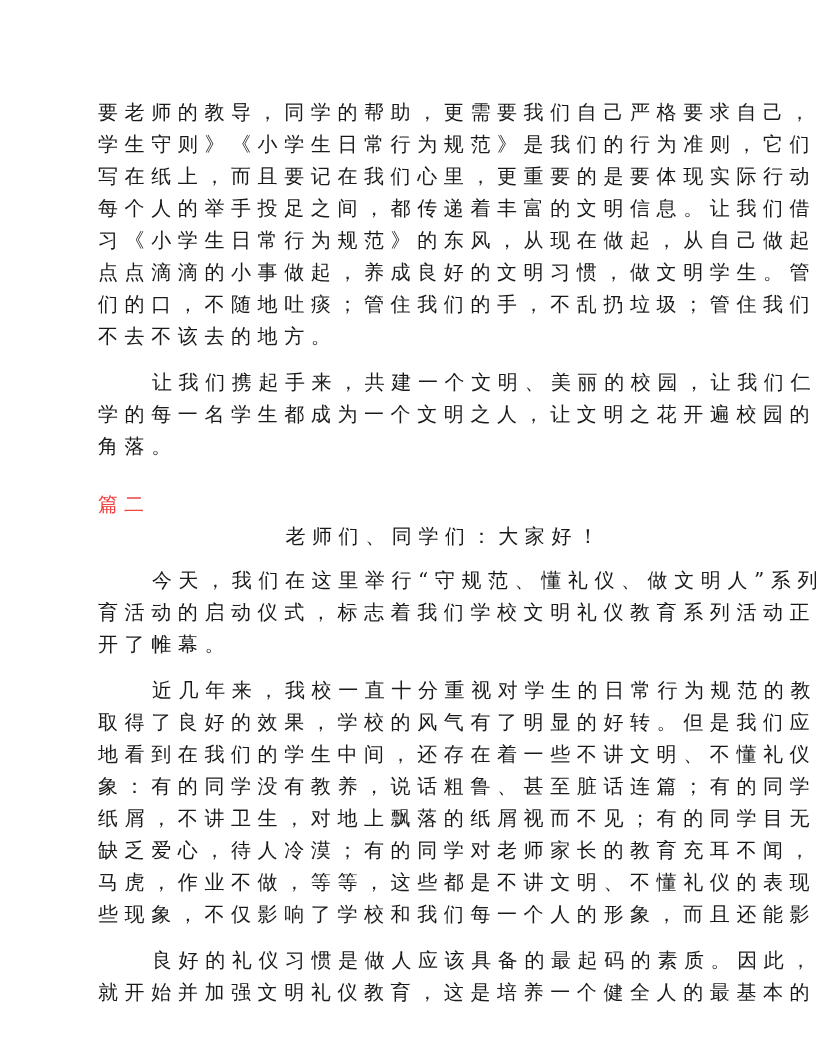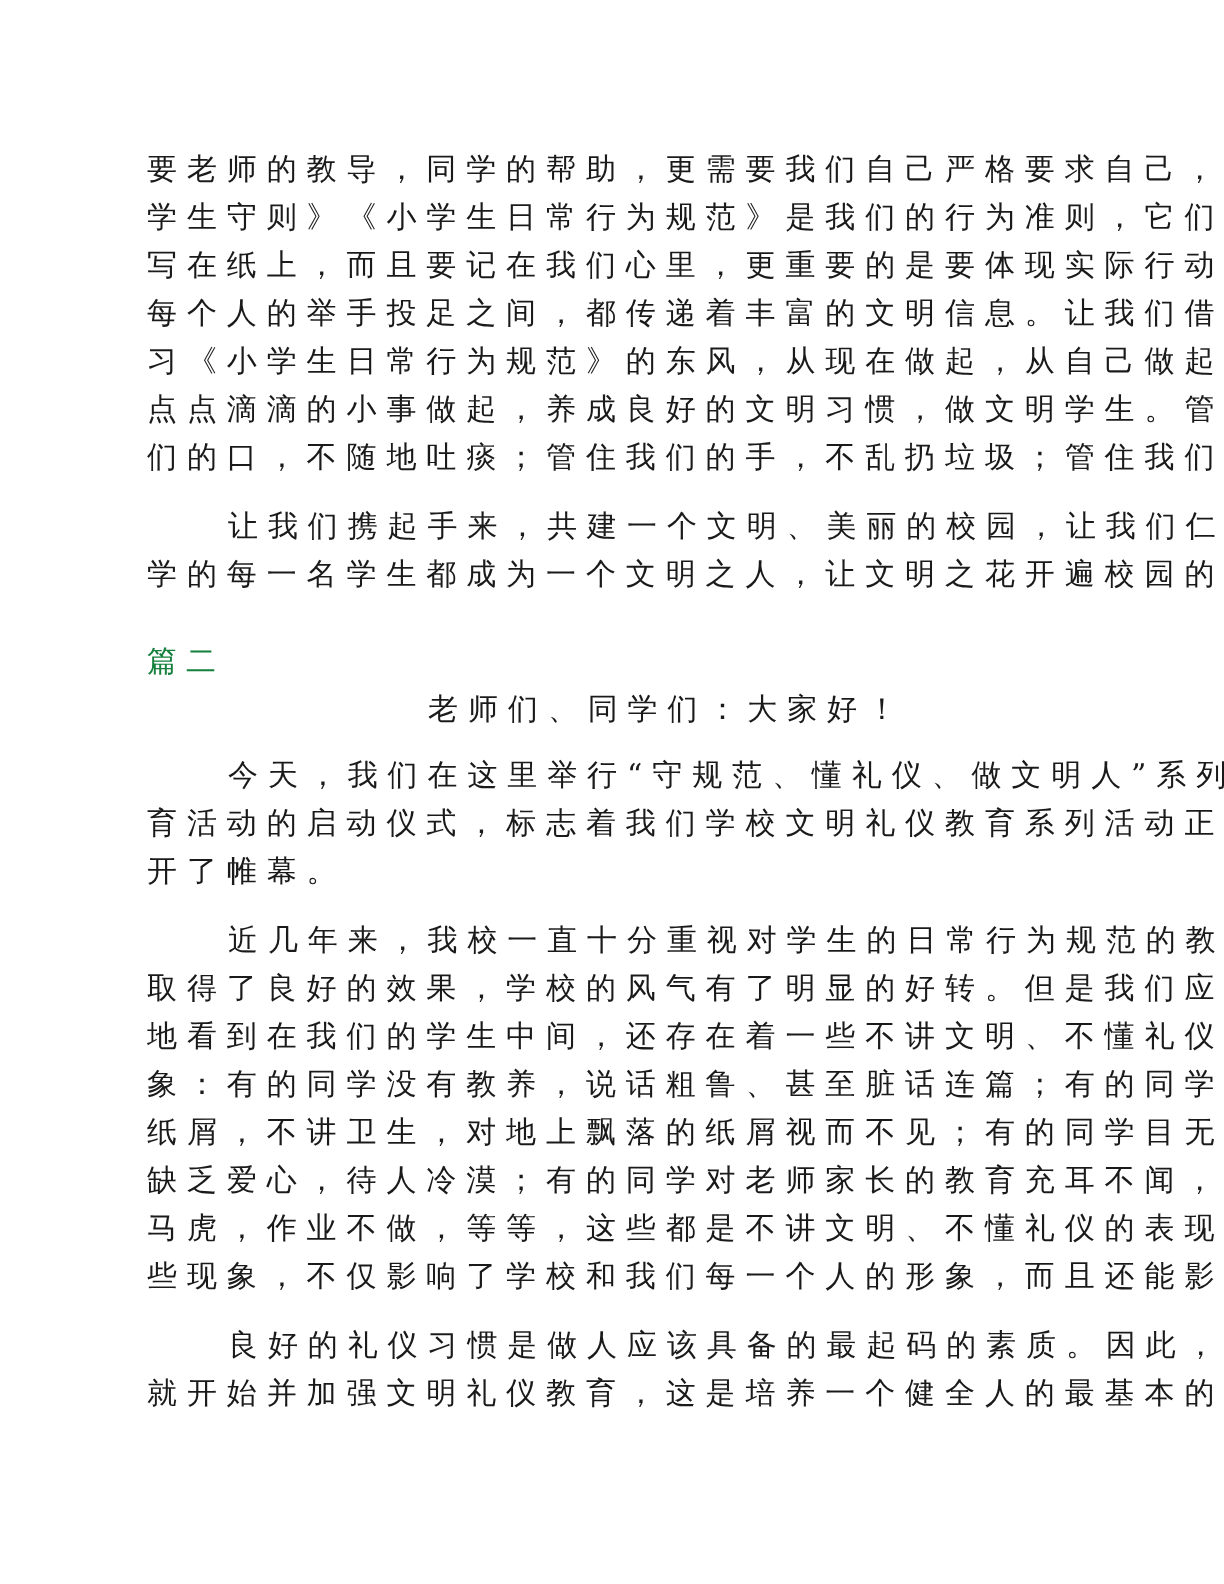--- a/index.html
+++ b/index.html
@@ -5,41 +5,43 @@
   html, body { margin: 0; padding: 0; background: #ffffff; }
   body { width: 816px; height: 1056px; position: relative; overflow: hidden; }
   .page {
     position: absolute; left: 98px; top: 96px; width: 640px;
     font-family: "DejaVu Serif", "Liberation Serif", serif;
     color: #1a1a1a; font-size: 20px;
   }
   .line { display: block; height: 32px; line-height: 32px; white-space: nowrap; letter-spacing: 6.6px; }
   .para { margin-bottom: 14px; }
   .indent { padding-left: 54px; }
-  .heading { color: #15803d; font-size: 20px; height: 32px; line-height: 32px; letter-spacing: 6px; margin-top: 11px; }
+  .heading { color: #ef4444; font-size: 20px; height: 32px; line-height: 32px; letter-spacing: 6px; margin-top: 11px; }
   .gap-lg { margin-bottom: 26px; }
 </style>
 </head>
 <body>
 
 <div class="page">
 
   <div class="para">
     <span class="line">要老师的教导，同学的帮助，更需要我们自己严格要求自己，《小</span>
     <span class="line">学生守则》《小学生日常行为规范》是我们的行为准则，它们不仅</span>
     <span class="line">写在纸上，而且要记在我们心里，更重要的是要体现实际行动上。</span>
     <span class="line">每个人的举手投足之间，都传递着丰富的文明信息。让我们借着学</span>
     <span class="line">习《小学生日常行为规范》的东风，从现在做起，从自己做起，从</span>
     <span class="line">点点滴滴的小事做起，养成良好的文明习惯，做文明学生。管住我</span>
     <span class="line">们的口，不随地吐痰；管住我们的手，不乱扔垃圾；管住我们的脚，</span>
+    <span class="line">不去不该去的地方。</span>
   </div>
 
   <div class="para gap-lg">
     <span class="line indent">让我们携起手来，共建一个文明、美丽的校园，让我们仁兴小</span>
     <span class="line">学的每一名学生都成为一个文明之人，让文明之花开遍校园的每个</span>
+    <span class="line">角落。</span>
   </div>
 
   <div class="heading">篇二</div>
 
   <div class="para" style="margin-bottom:12px;text-align:center;">
     <span class="line indent">老师们、同学们：大家好！</span>
   </div>
 
   <div class="para">
     <span class="line indent">今天，我们在这里举行“守规范、懂礼仪、做文明人”系列教</span>

